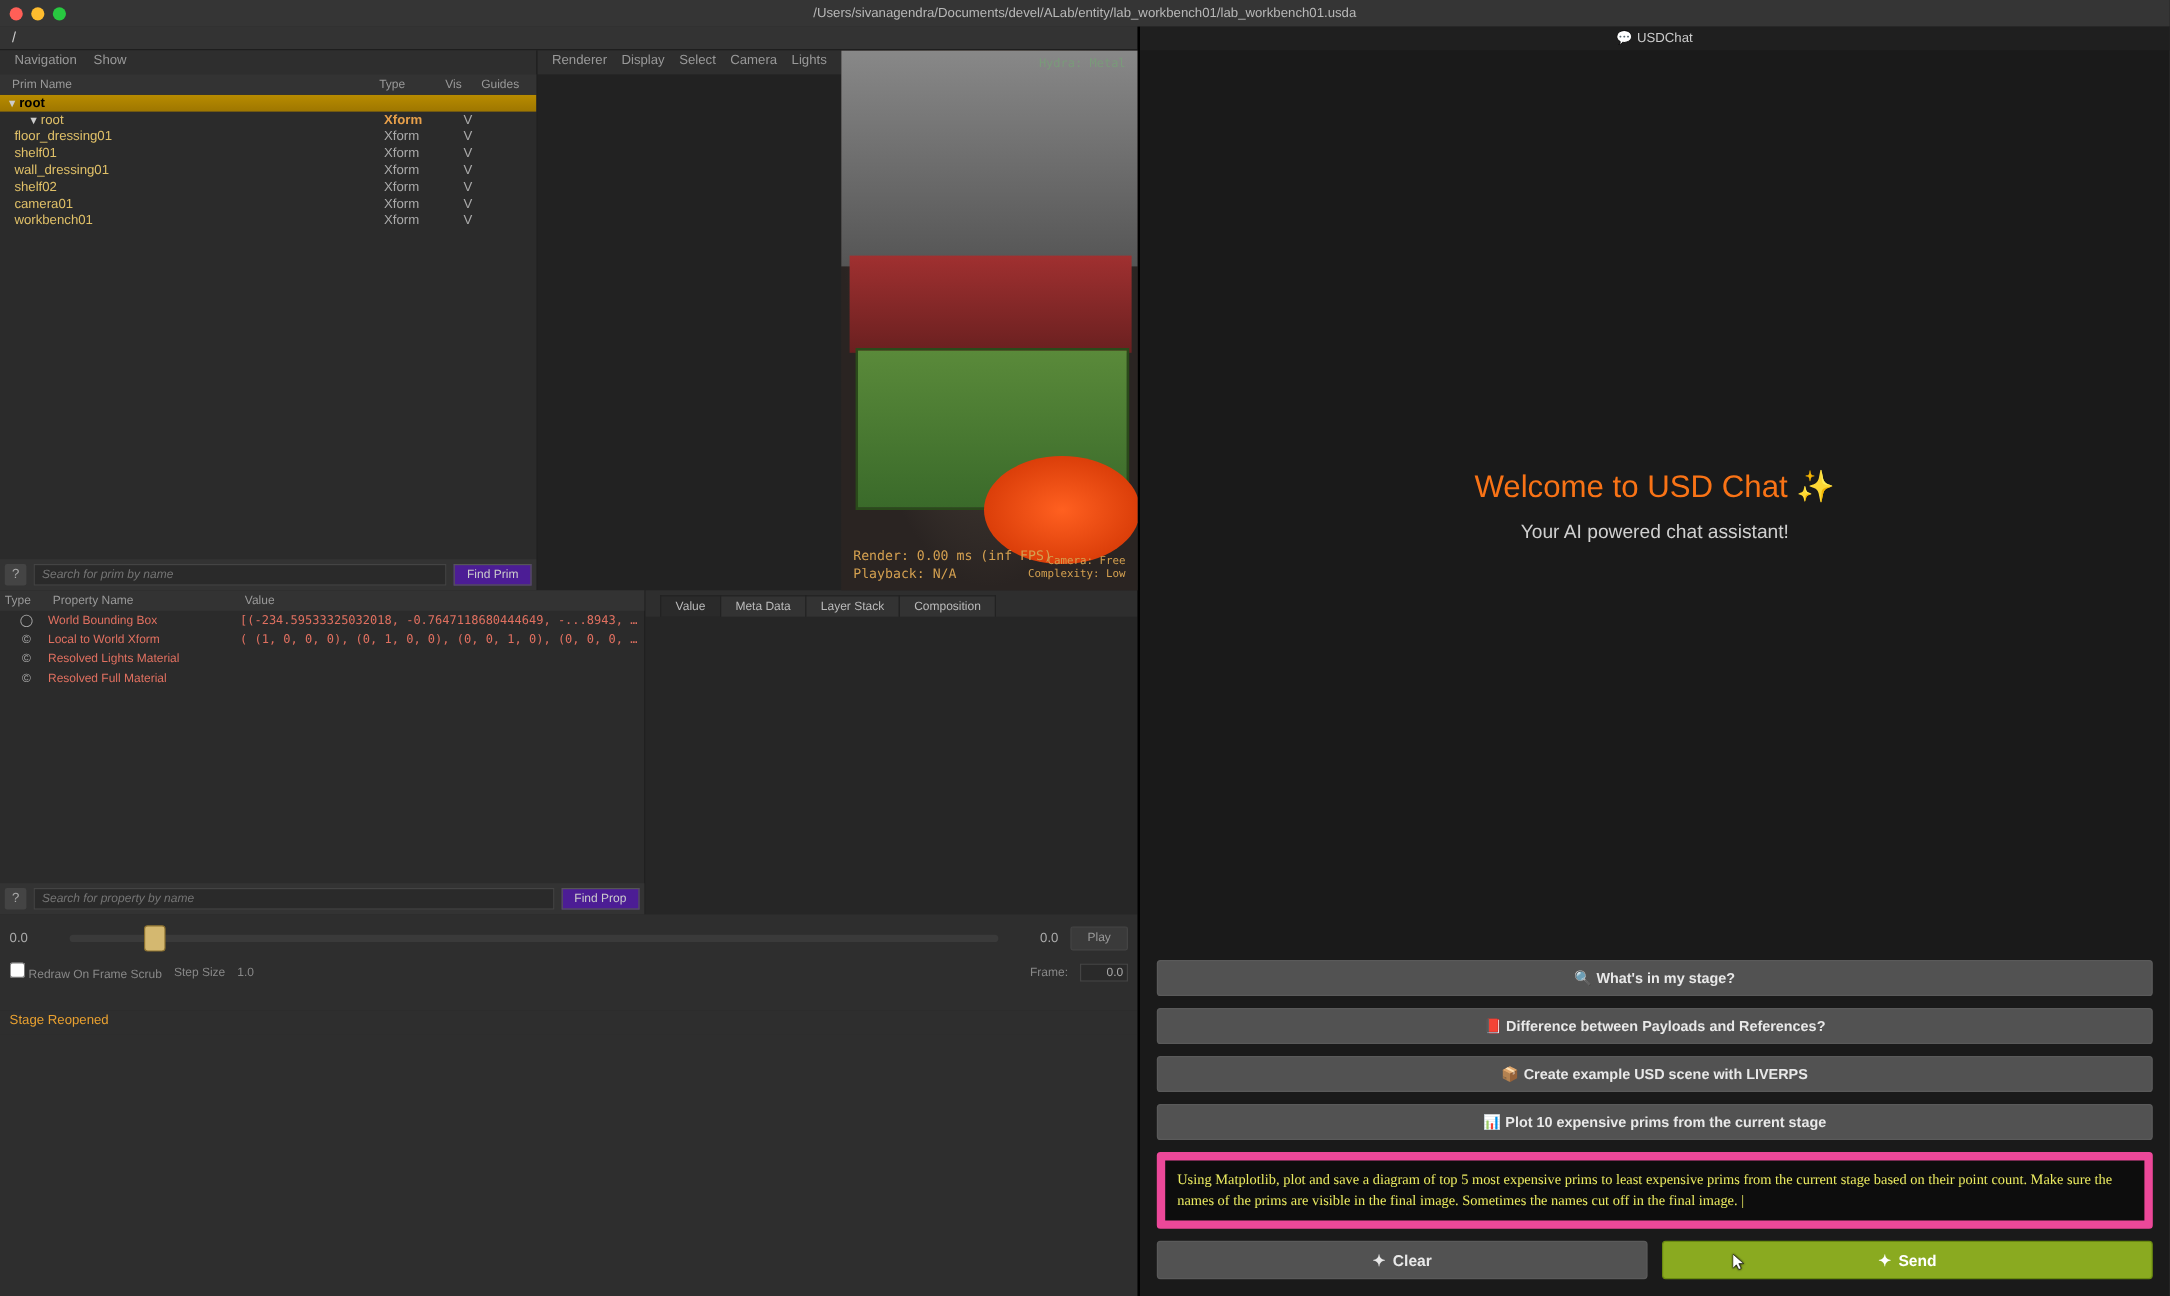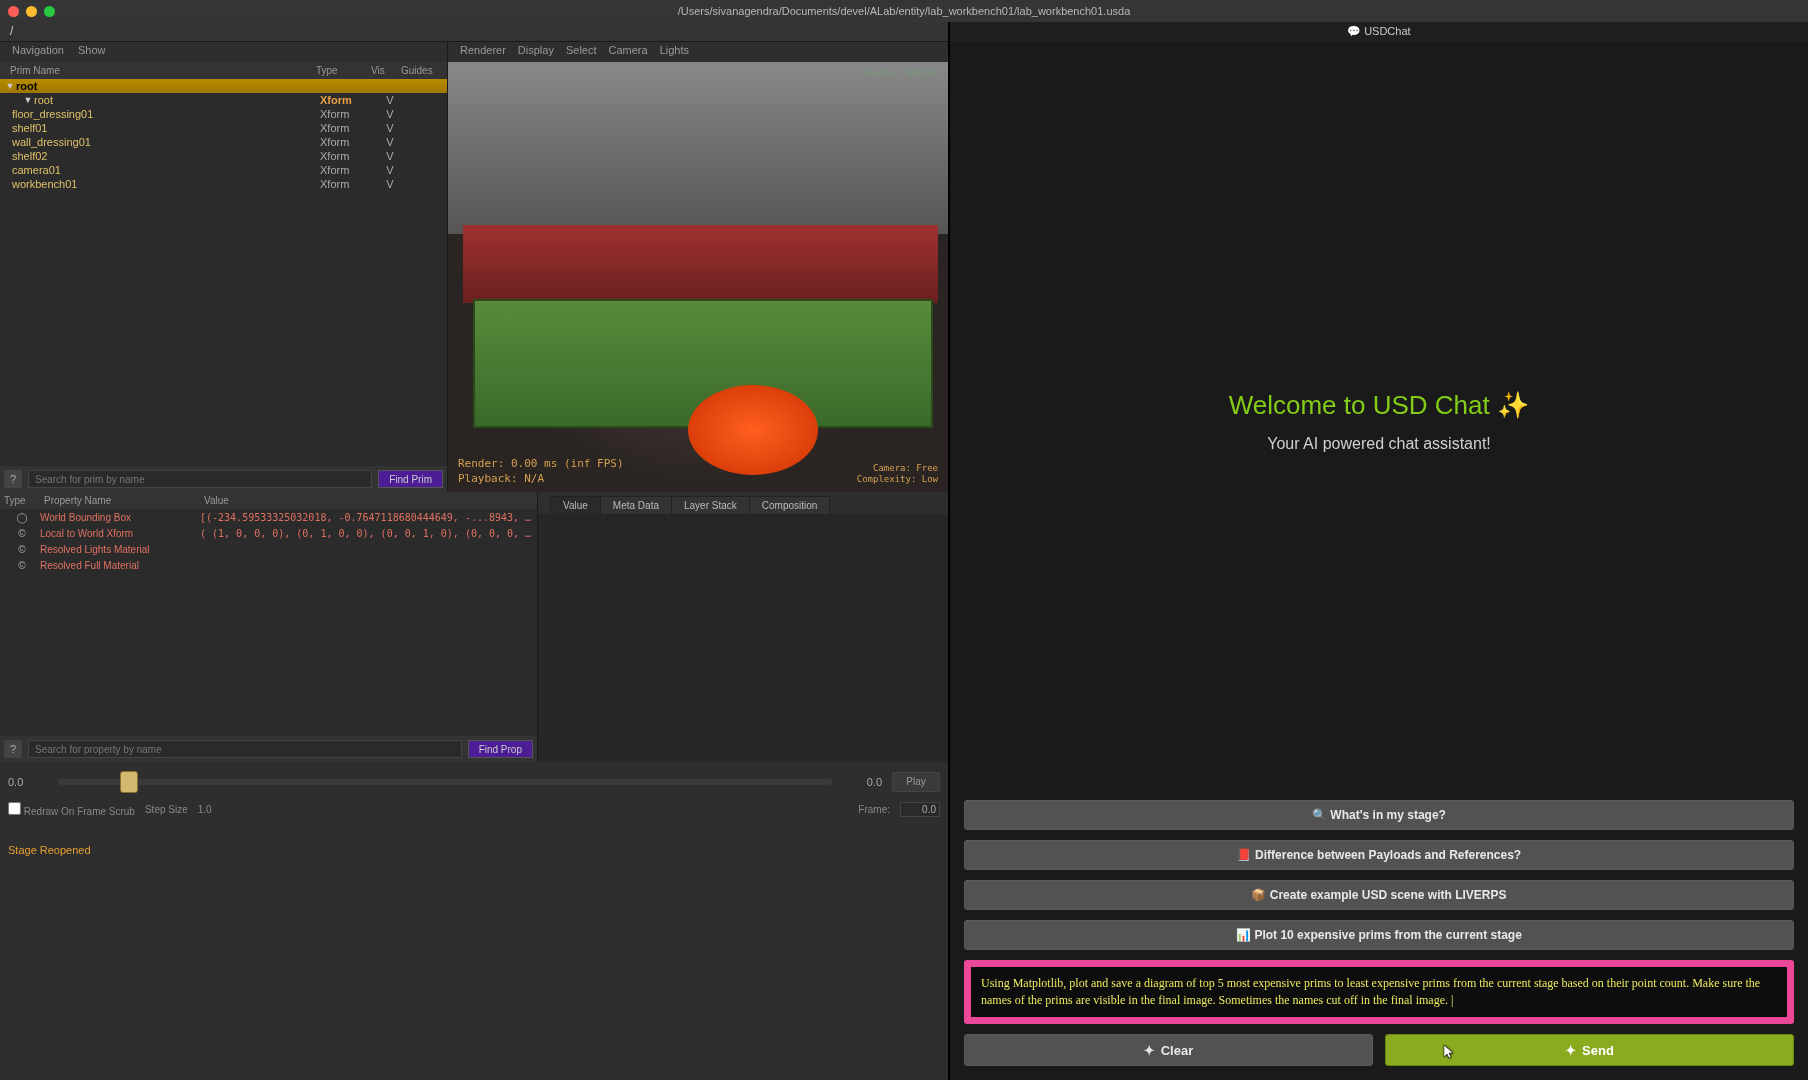--- a/index.html
+++ b/index.html
@@ -53,37 +53,37 @@
 .tr-selected { background: linear-gradient(#b88c00,#9e7600); }
 .tr-selected .label, .tr-selected .type, .tr-selected .vis { color:#000; font-weight:bold; }
 .tree-row .type { width:55px; color:#aaa; }
 .tree-row .vis { width:30px; text-align:center; color:#aaa; }
 .tree-row .guides { width:42px; }
 .child .type { color:#e8a04a; font-weight:bold; }
 .indent0 { padding-left:4px; }
 .indent1 { padding-left:22px; }
 .indent2 { }
 
-.viewport-area { flex:1; display:flex; flex-direction:column; background:#222; }
+.viewport-area { flex:1; display:flex; flex-direction:row; background:#222; }
 .vp-menubar { height:20px; padding:2px 12px; display:flex; gap:12px; color:#999; font-size:11px; background:#2e2e2e; }
 .vp-canvas { flex:1; background: radial-gradient(ellipse at 50% 30%, #6a6a6a 0%, #4a4038 30%, #2a2422 70%); position:relative; overflow:hidden; }
 .vp-overlay-top { position:absolute; top:6px; right:10px; color:#7a9a7a; font-family:monospace; font-size:10px; }
 .vp-overlay-bl { position:absolute; bottom:6px; left:10px; color:#d4a050; font-family:monospace; font-size:11px; line-height:1.3; }
 .vp-overlay-br { position:absolute; bottom:6px; right:10px; color:#d4a050; font-family:monospace; font-size:9px; text-align:right; line-height:1.3; }
 
 .bench { position:absolute; left:5%; right:3%; top:55%; height:30%; background:linear-gradient(#5a8a3a,#3a6a2a); border:2px solid #2a4a1a; }
 .benchtop { position:absolute; left:3%; right:2%; top:38%; height:18%; background:linear-gradient(#a03030,#6a2020); }
 .stool { position:absolute; left:48%; top:75%; width:130px; height:90px; background:radial-gradient(ellipse at center, #ff6020,#cc3000); border-radius:50%; }
 .wall { position:absolute; left:0; right:0; top:0; height:40%; background:linear-gradient(#888,#555);}
 
 .middle-row { display:flex; height:270px; }
 .prop-left { width:538px; display:flex; flex-direction:column; background:#2b2b2b; border-right:1px solid #1a1a1a;}
 .search-row { display:flex; align-items:center; background:#333; height:26px; padding:0 4px; gap:6px; }
 .search-row .qmark { width:18px; height:18px; background:#444; text-align:center; line-height:18px; border-radius:2px; color:#aaa; font-size:11px;}
-.search-row input { flex:1; background:#2a2a2a; border:1px solid #444; color:#aaa; height:18px; padding:0 6px; font-size:10px; }
+.search-row input { flex:1; background:#2a2a2a; border:1px solid #444; color:#aaa; height:18px; padding:0 6px; font-size:10px; font-style:italic; }
 .search-row button { background:#4c1d95; border:1px solid #555; color:#ccc; height:18px; padding:0 10px; font-size:10px; cursor:default; }
 .prop-header { display:flex; background:#333; font-size:10px; color:#999; padding:3px 4px; }
 .ph-type { width:40px; }
 .ph-name { width:160px; }
 .ph-value { flex:1; }
 .prop-body { flex:1; overflow:auto; }
 .prop-row { display:flex; align-items:center; height:16px; font-size:10px; padding:0 4px; }
 .prop-row .icon { width:36px; text-align:center; color:#aaa; }
 .prop-row .pname { width:160px; color:#e07060; }
 .prop-row .pvalue { flex:1; color:#e07060; font-family: ui-monospace,monospace; white-space:nowrap; overflow:hidden; text-overflow:ellipsis;}
@@ -103,21 +103,21 @@
 .play-btn { width:48px; height:20px; background:#3a3a3a; border:1px solid #444; color:#999; font-size:10px; text-align:center; line-height:18px; border-radius:2px;}
 .frame-row { display:flex; align-items:center; gap:10px; justify-content:center; font-size:10px; color:#888;}
 .frame-row input[type="checkbox"]{ accent-color:#888; }
 .frame-input { width:40px; background:#2a2a2a; border:1px solid #444; color:#aaa; text-align:right; padding:1px 3px; font-size:10px;}
 .status-bar { height:20px; padding:2px 8px; color:#e8a030; font-size:11px; background:#2e2e2e;}
 
 
 .right-panel { flex:1; background:#1a1a1a; display:flex; flex-direction:column; border-left:2px solid #000;}
 .rp-title { height:20px; text-align:center; color:#ccc; font-size:11px; padding-top:3px; background:#1f1f1f;}
 .chat-scroll { flex:1; display:flex; flex-direction:column; align-items:center; justify-content:center; }
-.welcome-title { font-size:26px; color:#84cc16; margin-bottom:14px; }
+.welcome-title { font-size:26px; color:#f97316; margin-bottom:14px; }
 .welcome-sub { font-size:16px; color:#d0d0d0; }
 .suggest-area { padding:0 14px 10px; display:flex; flex-direction:column; gap:10px; }
 .suggest-btn { background:#525252; border:1px solid #5a5a5a; border-radius:3px; height:30px; color:#e8e8e8; font-size:12px; font-weight:600; display:flex; align-items:center; justify-content:center; gap:6px; }
 .chat-input-wrap { padding:0 14px 14px; display:flex; flex-direction:column; gap:10px; }
 .chat-input { background:#0d0d0d; border:7px solid #ec4899; border-radius:3px; padding:8px 10px; color:#eaea60; font-size:12px; line-height:1.4; min-height:58px;font-family:Liberation Serif, serif; }
 .chat-btn-row { display:flex; gap:12px; }
 .clear-btn { flex:1; height:32px; background:#525252; border:1px solid #5a5a5a; border-radius:3px; color:#e8e8e8; font-size:13px; font-weight:600; display:flex; align-items:center; justify-content:center; gap:6px;}
 .send-btn { flex:1; height:32px; background:#8aaa20; border:1px solid #6a8a10; border-radius:3px; color:#fff; font-size:13px; font-weight:600; display:flex; align-items:center; justify-content:center; gap:6px; position:relative;}
 .cursor-img { position:absolute; left:58px; top:10px; width:12px; height:14px; }
 .cursor-img svg { filter: drop-shadow(0 0 1px #000);}

